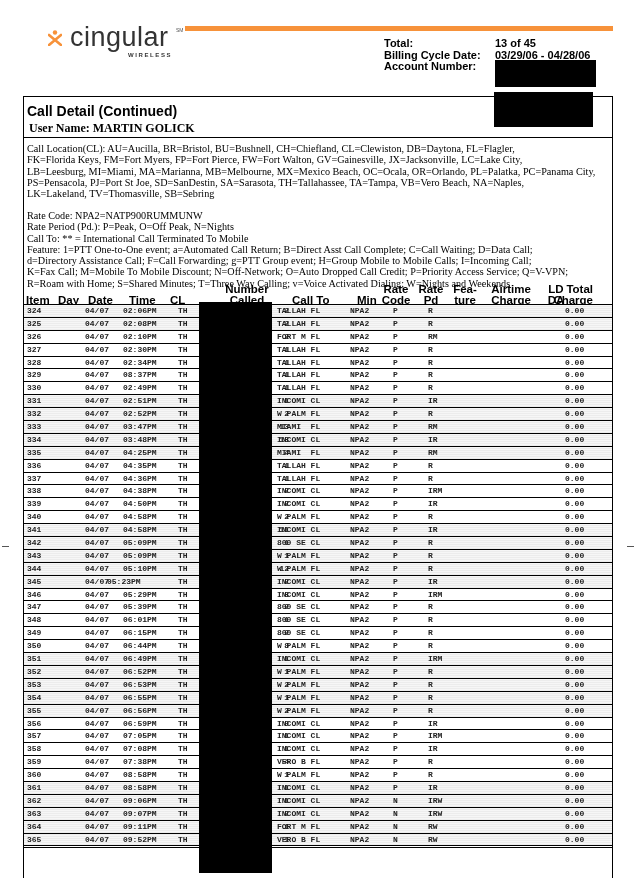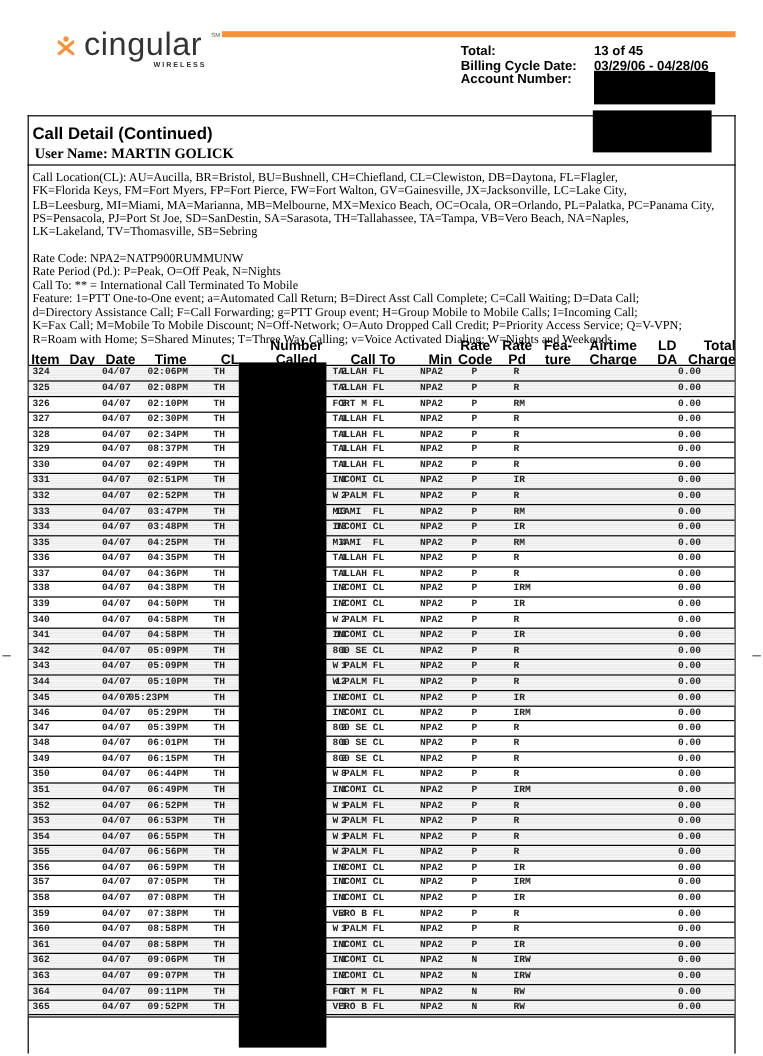--- a/index.html
+++ b/index.html
@@ -92,21 +92,21 @@
   <div>d=Directory Assistance Call; F=Call Forwarding; g=PTT Group event; H=Group Mobile to Mobile Calls; I=Incoming Call;</div>
   <div>K=Fax Call; M=Mobile To Mobile Discount; N=Off-Network; O=Auto Dropped Call Credit; P=Priority Access Service; Q=V-VPN;</div>
   <div>R=Roam with Home; S=Shared Minutes; T=Three Way Calling; v=Voice Activated Dialing; W=Nights and Weekends</div>
 </div>
 
 <div class="thead">
   <div class="th" style="left:3px;">Item</div>
   <div class="th" style="left:35px;">Day</div>
   <div class="th" style="left:65px;">Date</div>
   <div class="th" style="left:106px;">Time</div>
-  <div class="th" style="left:161px;">CL</div>
+  <div class="th" style="left:147px;">CL</div>
   <div class="th c" style="left:185px;width:78px;">
     <div>Number</div>
     <div style="text-decoration:underline;">Called</div>
   </div>
   <div class="th" style="left:269px;">Call To</div>
   <div class="th" style="left:334px;">Min</div>
   <div class="th c" style="left:355px;width:36px;">
     <div>Rate</div>
     <div>Code</div>
   </div>
@@ -119,21 +119,21 @@
     <div>ture</div>
   </div>
   <div class="th c" style="left:463px;width:50px;">
     <div>Airtime</div>
     <div>Charge</div>
   </div>
   <div class="th c" style="left:521px;width:24px;">
     <div>LD</div>
     <div>DA</div>
   </div>
-  <div class="th r" style="right:0;width:50px;">
+  <div class="th r" style="right:20px;width:50px;">
     <div>Total</div>
     <div>Charge</div>
   </div>
 </div>
 
 <div class="tbody" id="tbody">
     <div class="tr shade">
       <span class="td" style="left: 3px;">324</span>
       <span class="td" style="left: 35px;"></span>
       <span class="td" style="left: 61px;">04/07</span>

